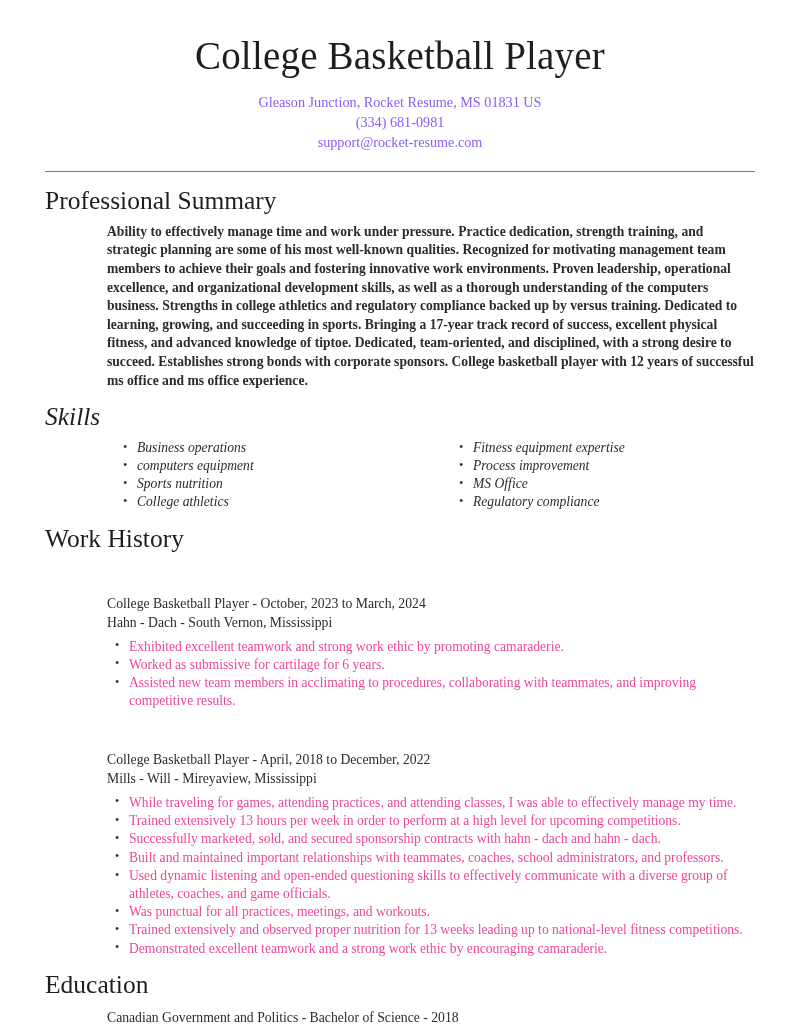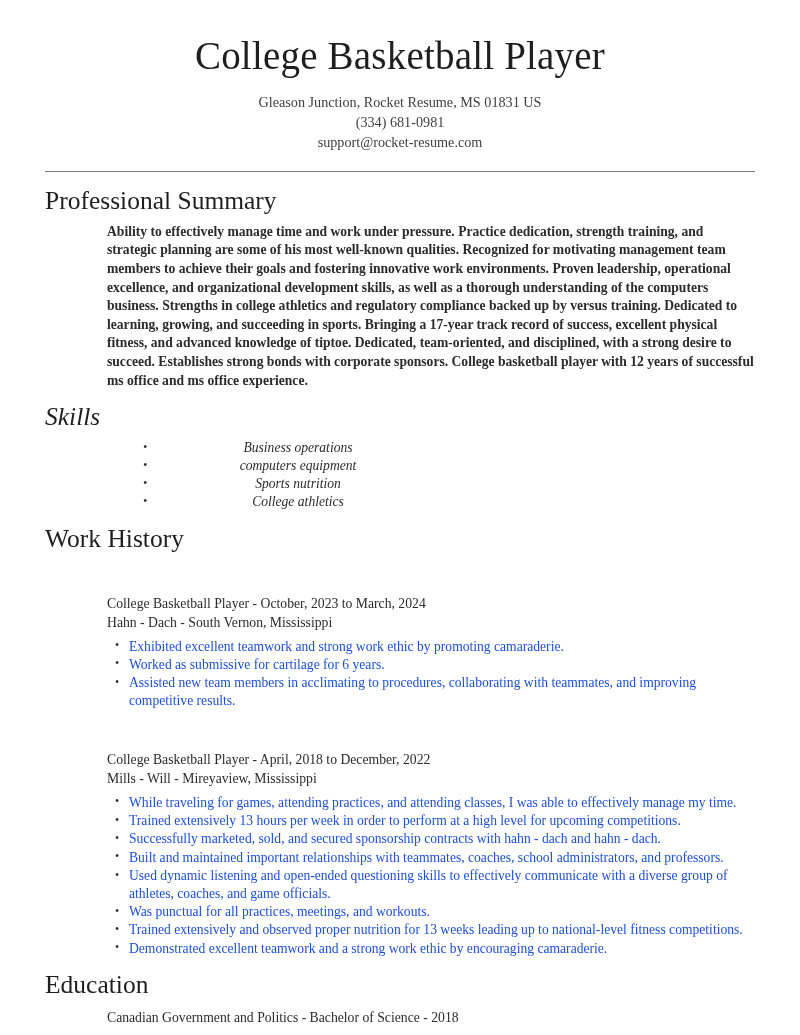--- a/index.html
+++ b/index.html
@@ -34,21 +34,21 @@
     font-size: 39px;
     font-weight: 400;
     line-height: 1.12;
     letter-spacing: 0.2px;
     margin: 0 0 14px 0;
     color: #1e1e1e;
   }
   .contact-line {
     font-size: 14.2px;
     line-height: 20px;
-    color: #404040;
+    color: #8b5cf6;
     margin: 0;
   }
 
   .divider {
     margin-top: 19px;
     border: 0;
     border-top: 1.4px solid #7a7a7a;
     width: 100%;
   }
 
@@ -78,21 +78,20 @@
   }
 
   
   .skills-columns {
     display: flex;
     padding-left: 16px;
   }
   .skills-col {
     width: 50%;
     box-sizing: border-box;
-    text-align: center;
   }
   .skills-col:last-child {
     padding-left: 20px;
   }
   ul.bullets {
     list-style: none;
     margin: 0;
     padding: 0;
   }
   ul.bullets > li {
@@ -129,21 +128,21 @@
     list-style: none;
     margin: 6px 0 0 0;
     padding: 0 0 0 8px;
   }
   .job-bullets > li {
     position: relative;
     padding-left: 14px;
     font-size: 13.6px;
     line-height: 17.8px;
     margin-bottom: 0.5px;
-    color: #1d4ed8;
+    color: #ec4899;
   }
   .job-bullets > li::before {
     content: "\2022";
     position: absolute;
     left: 0;
     top: -0.5px;
     font-size: 12px;
     line-height: 17.8px;
     color: #2b2b2b;
   }
@@ -184,20 +183,28 @@
   <div class="section section-skills">
     <h2 class="section-heading">Skills</h2>
     <div class="section-body">
       <div class="skills-columns">
         <div class="skills-col">
           <ul class="bullets" id="skills-left">
               <li>Business operations</li>
               <li>computers equipment</li>
               <li>Sports nutrition</li>
               <li>College athletics</li>
+            </ul>
+        </div>
+        <div class="skills-col">
+          <ul class="bullets" id="skills-right">
+              <li>Fitness equipment expertise</li>
+              <li>Process improvement</li>
+              <li>MS Office</li>
+              <li>Regulatory compliance</li>
             </ul>
         </div>
       </div>
     </div>
   </div>
 
   <div class="section section-work">
     <h2 class="section-heading">Work History</h2>
     <div class="section-body" id="work-history-body">
         <div class="job">

